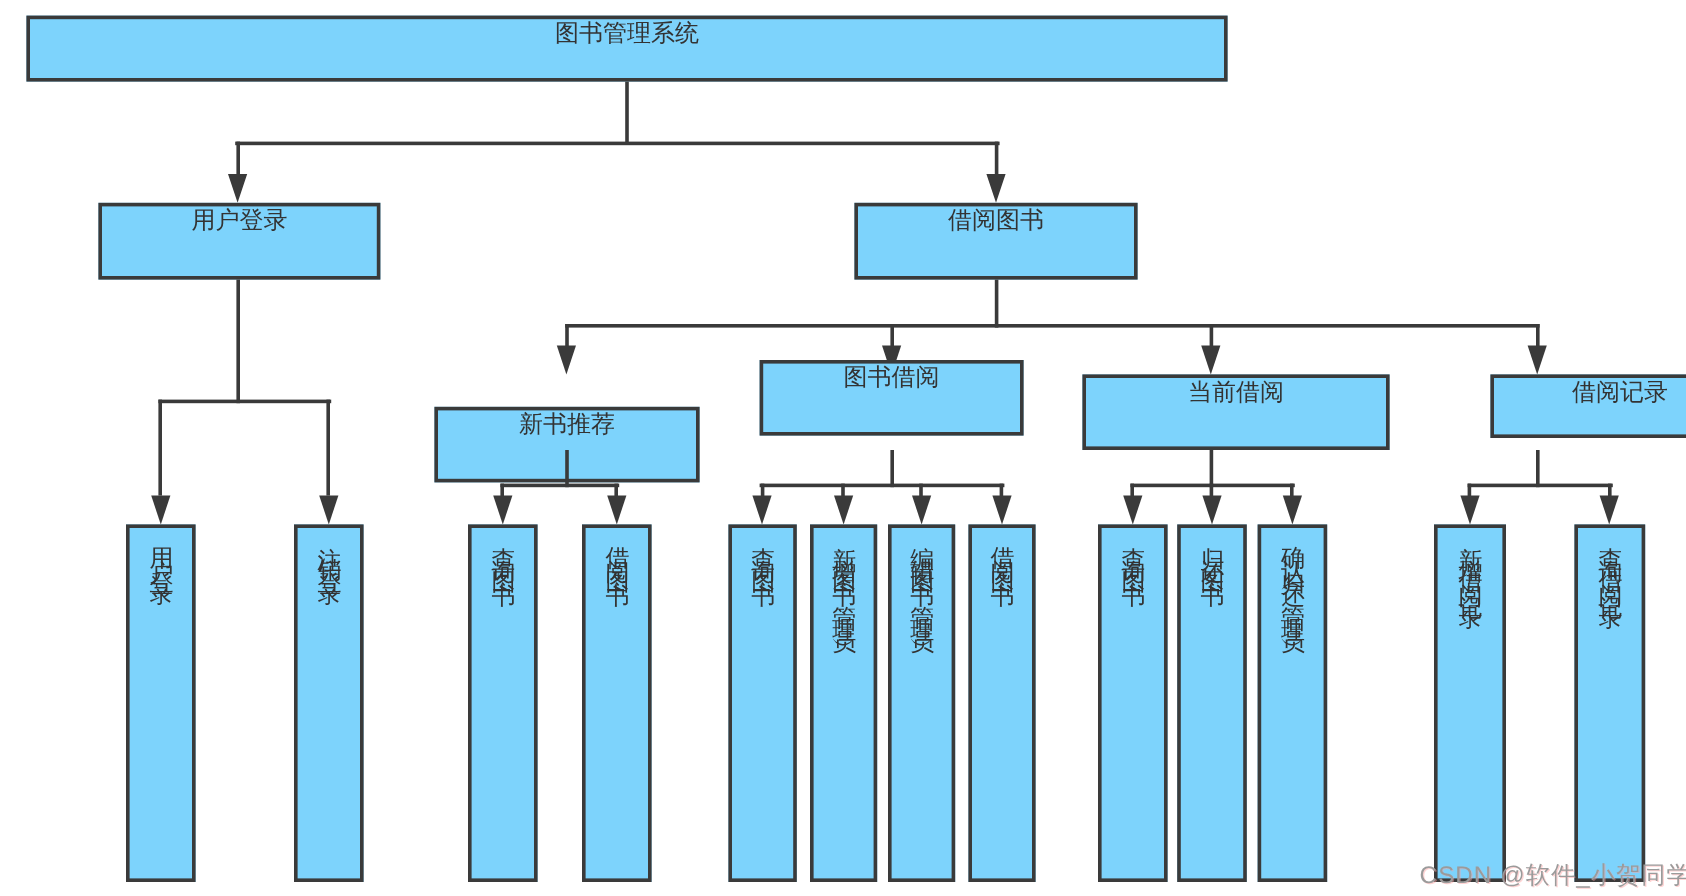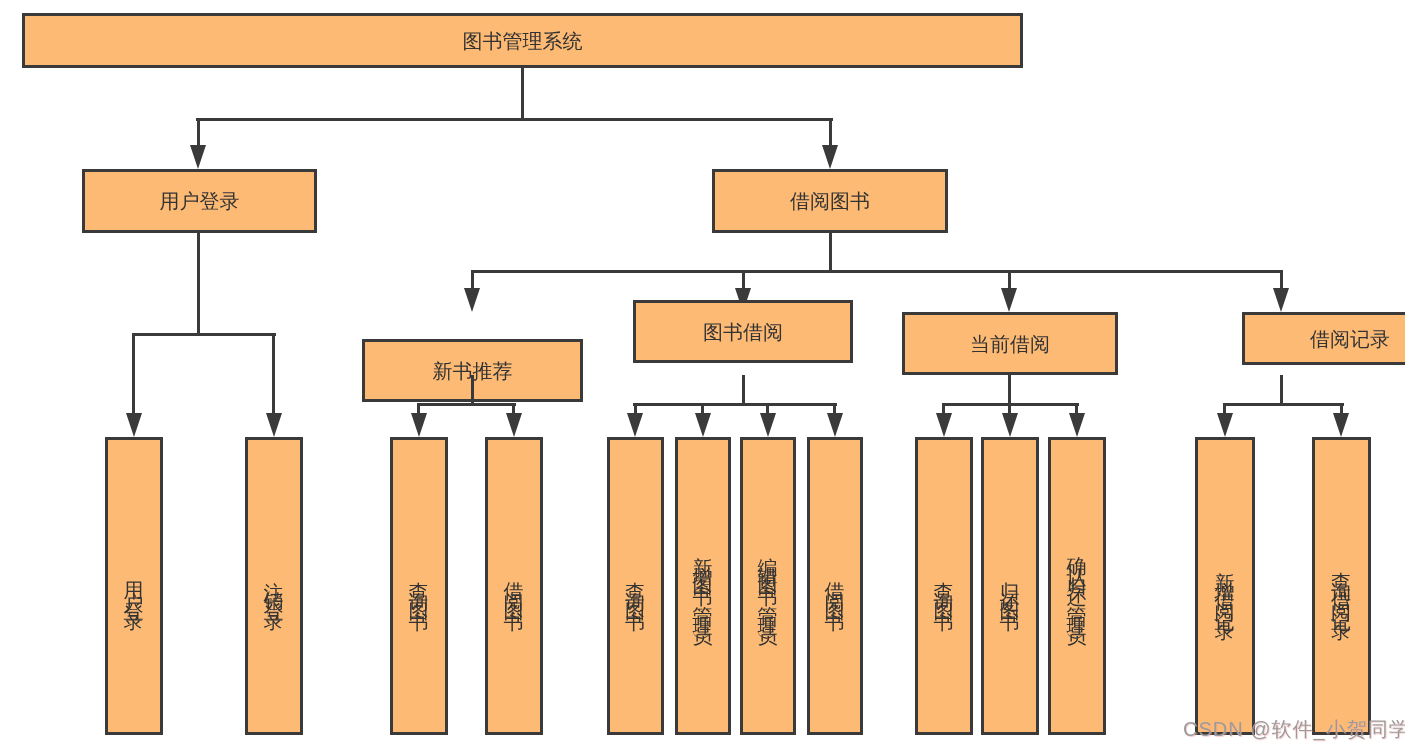--- a/index.html
+++ b/index.html
@@ -7,21 +7,21 @@
     --text:#333333;
     --wm:#9b9b9b;
   }
   html,body{margin:0;padding:0;background:#ffffff;}
   body{font-family:"Liberation Sans","DejaVu Sans",sans-serif;}
   .canvas{
     position:relative;width:1405px;height:747px;background:#ffffff;overflow:hidden;
   }
   .node{
     position:absolute;box-sizing:border-box;border:3px solid var(--line);
-    background:#fdba74;display:flex;align-items:center;justify-content:center;
+    background:#7dd3fc;display:flex;align-items:flex-start;justify-content:center;
     color:var(--text);font-size:20px;line-height:1.2;white-space:nowrap;
   }
   .leaf{top:437px;height:298px;}
   .leaf .vtxt{
     writing-mode:vertical-rl;text-orientation:mixed;
     letter-spacing:10px;line-height:1;font-size:20px;white-space:normal;
   }
   .v{position:absolute;width:3px;background:var(--line);}
   .h{position:absolute;height:3px;background:var(--line);}
   .arr{
@@ -75,21 +75,21 @@
   <div class="arr" style="left:735px;top:288px;"></div>
   <div class="arr" style="left:1001px;top:288px;"></div>
   <div class="arr" style="left:1273px;top:288px;"></div>
 
   <div class="node" style="left:362px;top:312px;width:221px;height:63px;margin-top:27px;">
     <span>新书推荐</span>
   </div>
   <div class="node" style="left:633px;top:300px;width:220px;height:63px;">
     <span>图书借阅</span>
   </div>
-  <div class="node" style="left:902px;top:312px;width:216px;height:63px;">
+  <div class="node" style="left:902px;top:312px;width:256px;height:63px;">
     <span>当前借阅</span>
   </div>
   <div class="node" style="left:1242px;top:312px;width:216px;height:53px;">
     <span>借阅记录</span>
   </div>
 
   <div class="v" style="left:471px;top:375px;height:31px;"></div>
   <div class="v" style="left:742px;top:375px;height:31px;"></div>
   <div class="v" style="left:1008px;top:375px;height:31px;"></div>
   <div class="v" style="left:1280px;top:375px;height:31px;"></div>

